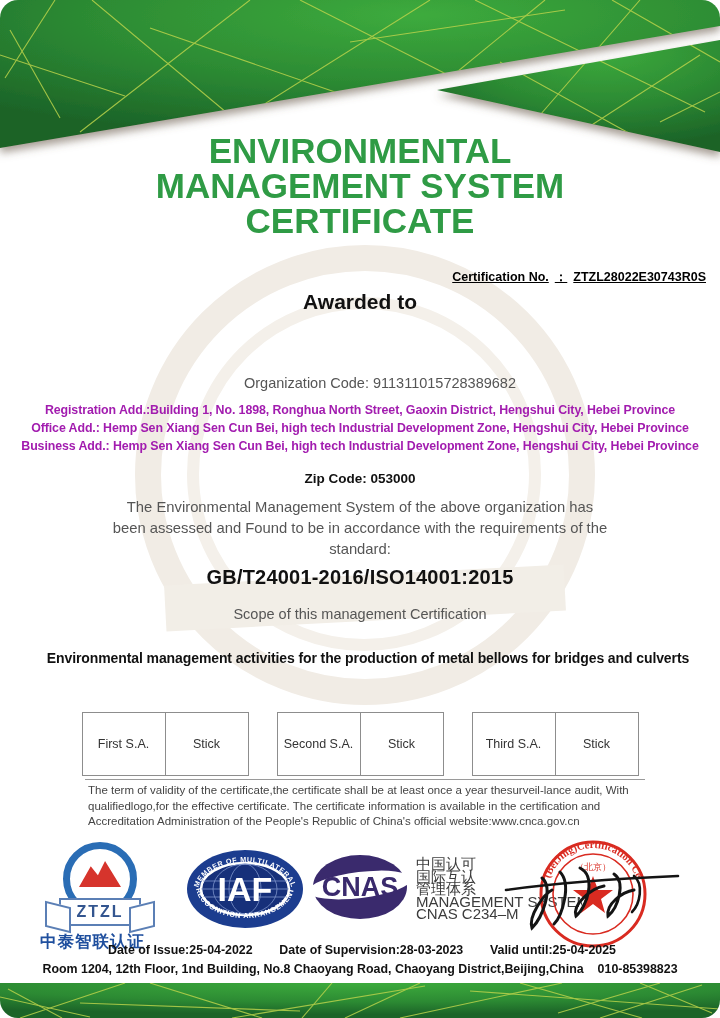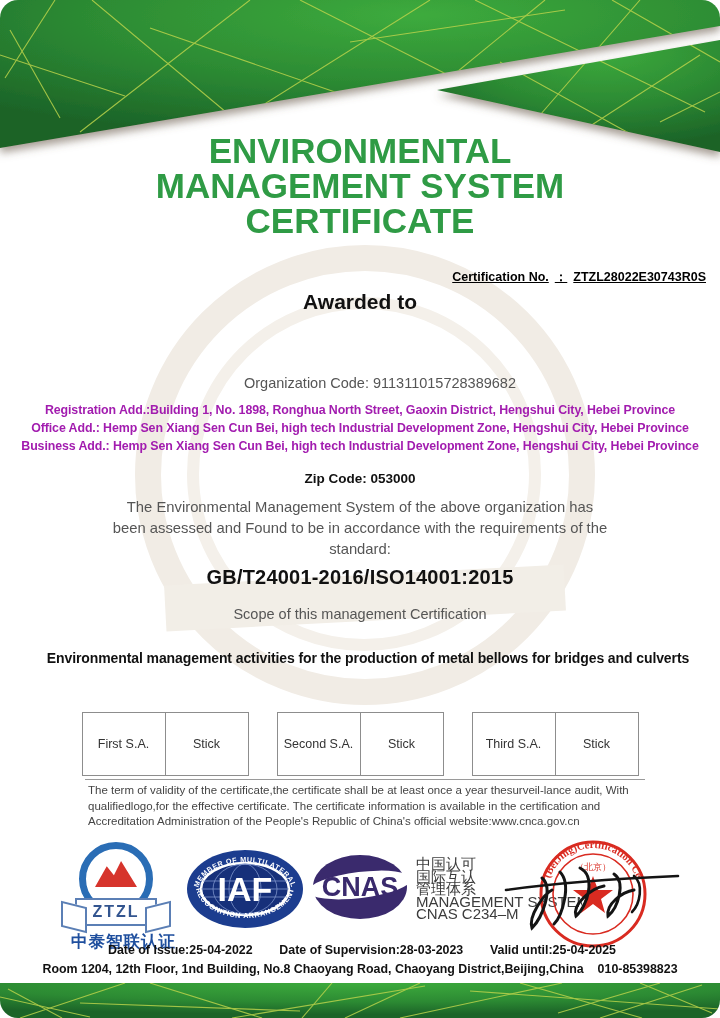--- a/index.html
+++ b/index.html
@@ -32,21 +32,21 @@
   
   .boxes{top:712px;display:flex;justify-content:center;gap:28px;}
   .boxgroup{display:flex;}
   .cell{width:82px;height:62px;border:1px solid #8d8d8d;display:flex;align-items:center;justify-content:center;
         font-size:12.5px;color:#333;background:#fff;}
   .cell+.cell{border-left:none;}
   .rule{top:779px;left:85px;width:560px;height:0;border-top:1px solid #9a9a9a;right:auto;}
   .fineprint{top:783px;left:88px;width:560px;right:auto;font-size:11.5px;color:#444;line-height:15.5px;text-align:left;}
   
   .logos{top:840px;height:100px;}
-  .ztzl{position:absolute;left:56px;top:2px;width:120px;text-align:right;}
+  .ztzl{position:absolute;left:40px;top:2px;width:120px;text-align:left;}
   .ztzl .circ{position:relative;margin:0 auto;width:60px;height:60px;border:7px solid #2a6db5;border-radius:50%;background:#fff;}
   .ztzl .mount{position:absolute;left:9px;top:12px;width:42px;height:26px;background:#d6342c;
                clip-path:polygon(0 100%,28% 20%,45% 55%,62% 0,100% 100%);}
   .ztzl .ribbon{position:relative;margin:-18px auto 0;width:78px;height:24px;background:#fff;border:2px solid #5b7fb5;
                 display:flex;align-items:center;justify-content:center;font-weight:700;font-size:16px;color:#33558f;letter-spacing:2px;}
   .ztzl .wingL,.ztzl .wingR{position:absolute;top:4px;width:22px;height:22px;background:#fff;border:2px solid #5b7fb5;}
   .ztzl .wingL{left:-16px;transform:skewY(14deg);}
   .ztzl .wingR{right:-16px;transform:skewY(-14deg);}
   .ztzl .cap{margin-top:5px;font-weight:700;font-size:16.5px;color:#1f4f9e;letter-spacing:1px;}
   .iaf{position:absolute;left:186px;top:8px;}

